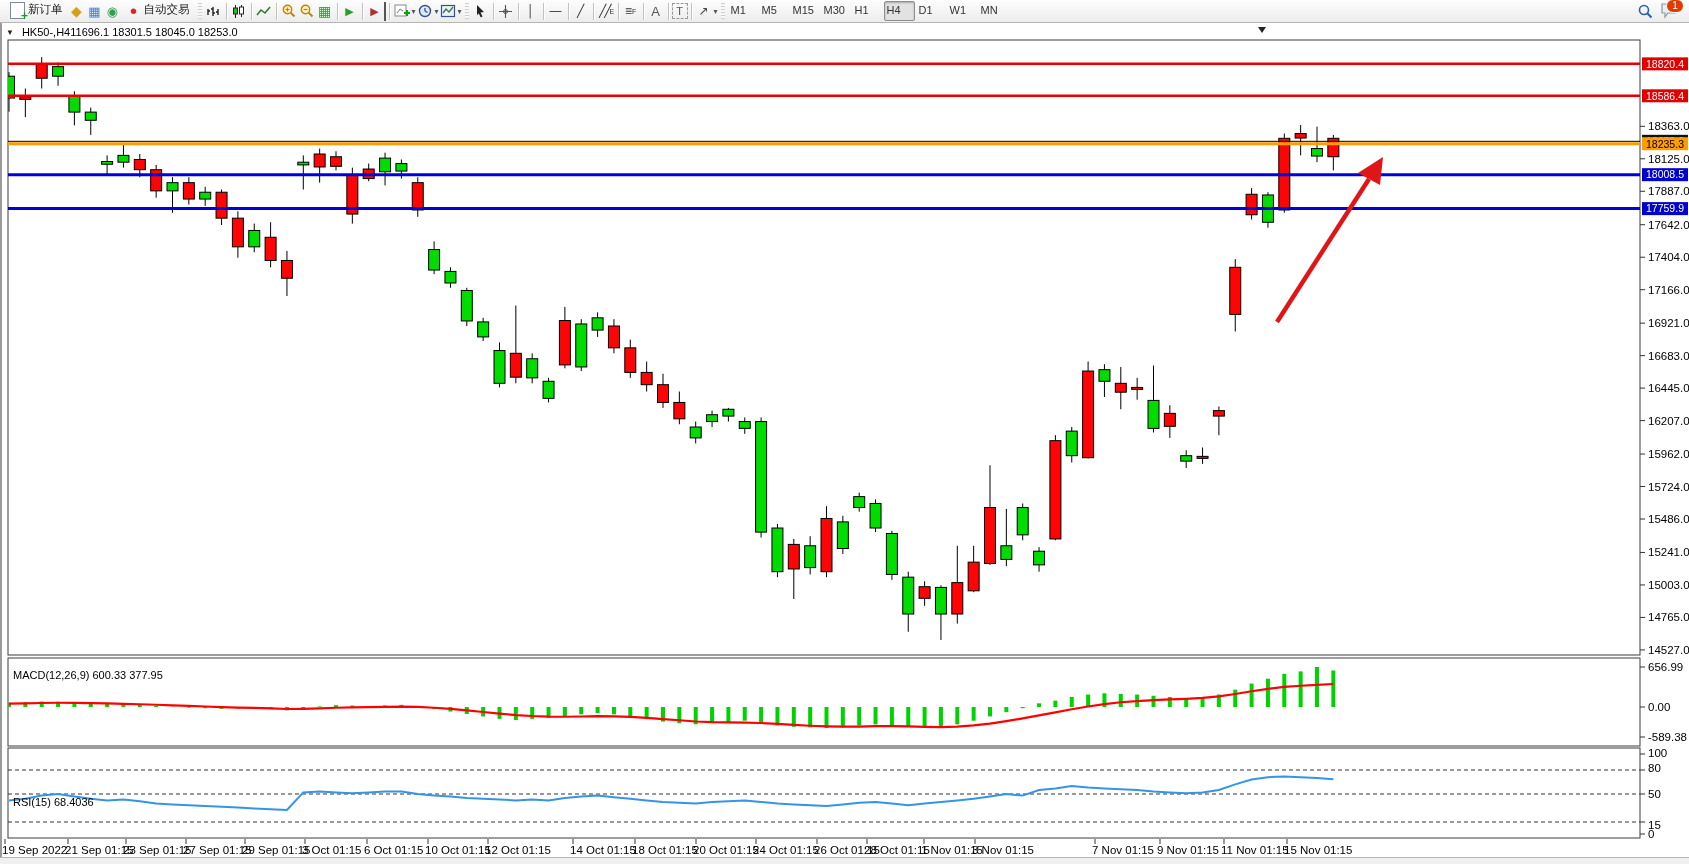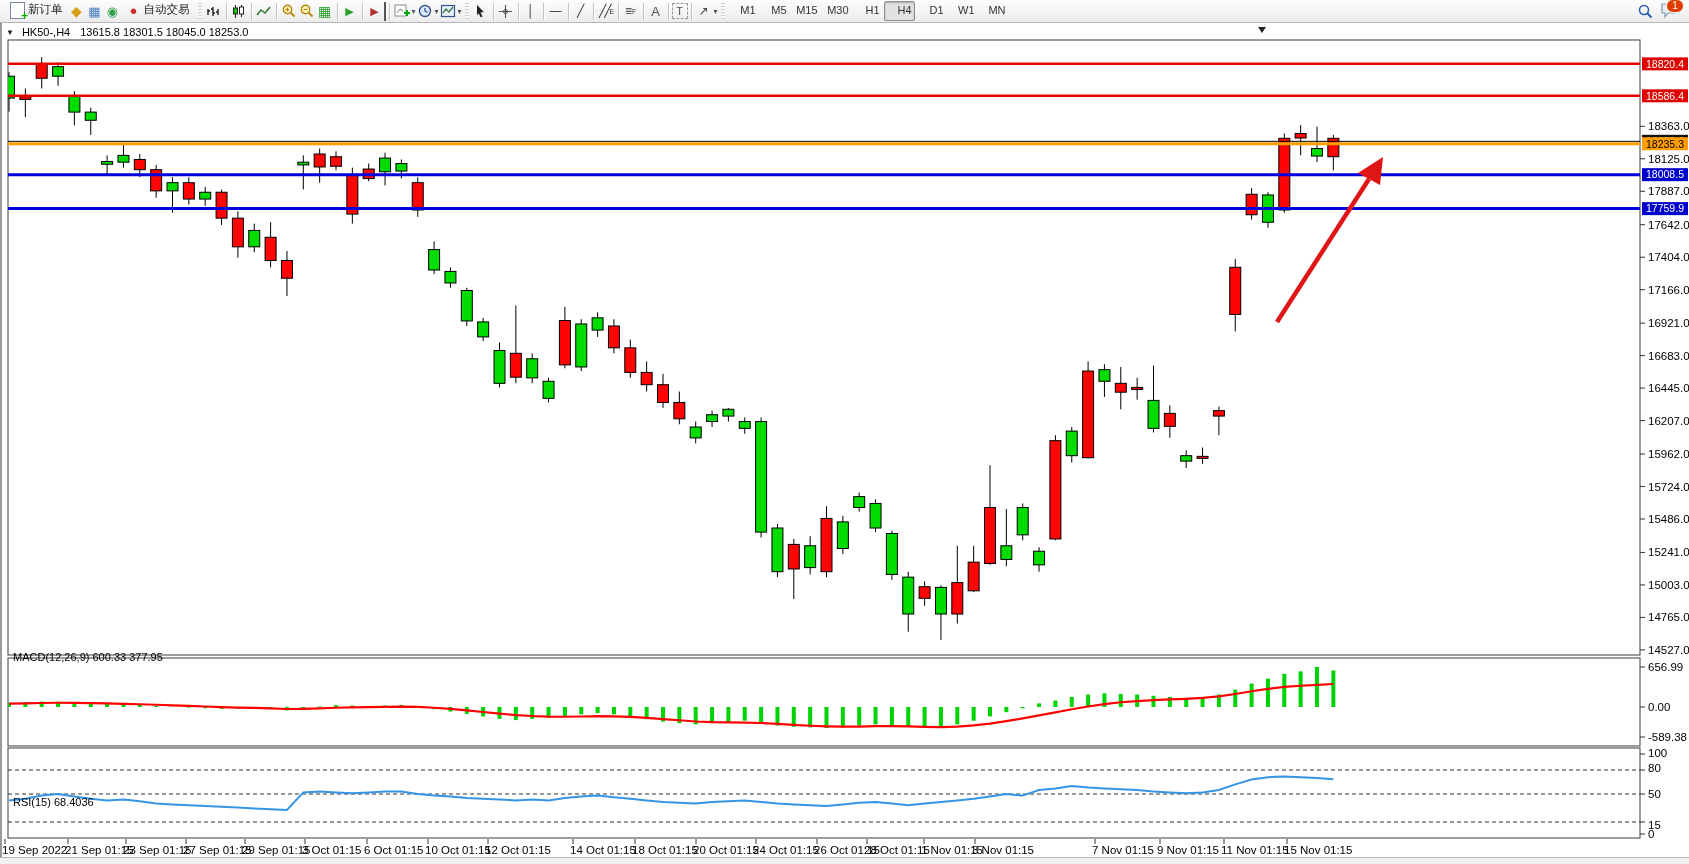--- a/index.html
+++ b/index.html
@@ -9,21 +9,21 @@
     background:linear-gradient(#fdfdfd,#ececec);border-bottom:1px solid #b5b5b5;
     display:flex;align-items:center;padding:0 5px;white-space:nowrap;z-index:5;}
   .tbtn{height:19px;display:inline-flex;gap:3px;padding:0 5px;
     font-size:11.5px;color:#1a1a1a;}
   .tbi{display:inline-flex;align-items:center;justify-content:center;width:18px;height:19px;
     font-size:12px;}
   .sep{width:1px;height:17px;background:#c2c2c2;box-shadow:1px 0 0 #fff;margin:0 3px;flex:none;}
   .grip{width:4px;height:16px;margin:0 3px;flex:none;
     background:repeating-linear-gradient(#cfcfcf 0 1px,#f8f8f8 1px 3px);}
   .caret{font-size:8px;color:#555;margin-left:1px;}
-  .tf{min-width:25px;text-align:right;font-size:11px;height:18px;line-height:18px;
+  .tf{min-width:25px;text-align:left;font-size:11px;height:18px;line-height:18px;
     color:#333;padding:0 2px;margin:0 1px;}
   .tf.active{background:#e2e2e2;border:1px solid #8f8f8f;border-radius:2px;
     box-shadow:inset 0 1px 2px rgba(0,0,0,.25);line-height:16px;}
   .right-group{margin-left:auto;display:flex;align-items:center;gap:6px;padding-right:4px;}
   .chat-wrap{position:relative;width:20px;height:20px;}
   .chat-badge{position:absolute;top:-2px;right:-4px;background:#e03c00;color:#fff;
     border-radius:8px;font-size:10px;line-height:12px;min-width:12px;text-align:center;
     padding:0 2px;border:1px solid #fff;}
   .docicon{position:relative;width:13px;height:15px;background:#fff;border:1px solid #7a8aa0;}
   .docicon::after{content:"+";position:absolute;right:-4px;bottom:-5px;color:#0a0;
@@ -173,27 +173,27 @@
         </svg>
       <span class="chat-badge">1</span>
     </span>
   </div>
 </div>
 
 <div class="window"></div>
 
 <div class="chart-header">
   <span class="tri">▼</span>
-  <span style="display:flex;gap:10px">
+  <span style="display:flex;">
     <b style="font-weight:normal">HK50-,H4</b>
-    <span>13615.8 18301.5 18045.0 18253.0</span>
+    <span>11696.1 18301.5 18045.0 18253.0</span>
   </span>
 </div>
 
-<div class="ind-label" style="top:651px">MACD(12,26,9) 600.33 377.95</div>
+<div class="ind-label" style="top:669px">MACD(12,26,9) 600.33 377.95</div>
 <div class="ind-label" style="top:796px">RSI(15) 68.4036</div>
 
 <svg id="chart-svg" width="1689" height="864">
     <defs>
       <clipPath id="cpM">
         <rect x="8" y="40" width="1632" height="615"></rect>
       </clipPath>
       <clipPath id="cpA">
         <rect x="8" y="658" width="1632" height="88"></rect>
       </clipPath>

